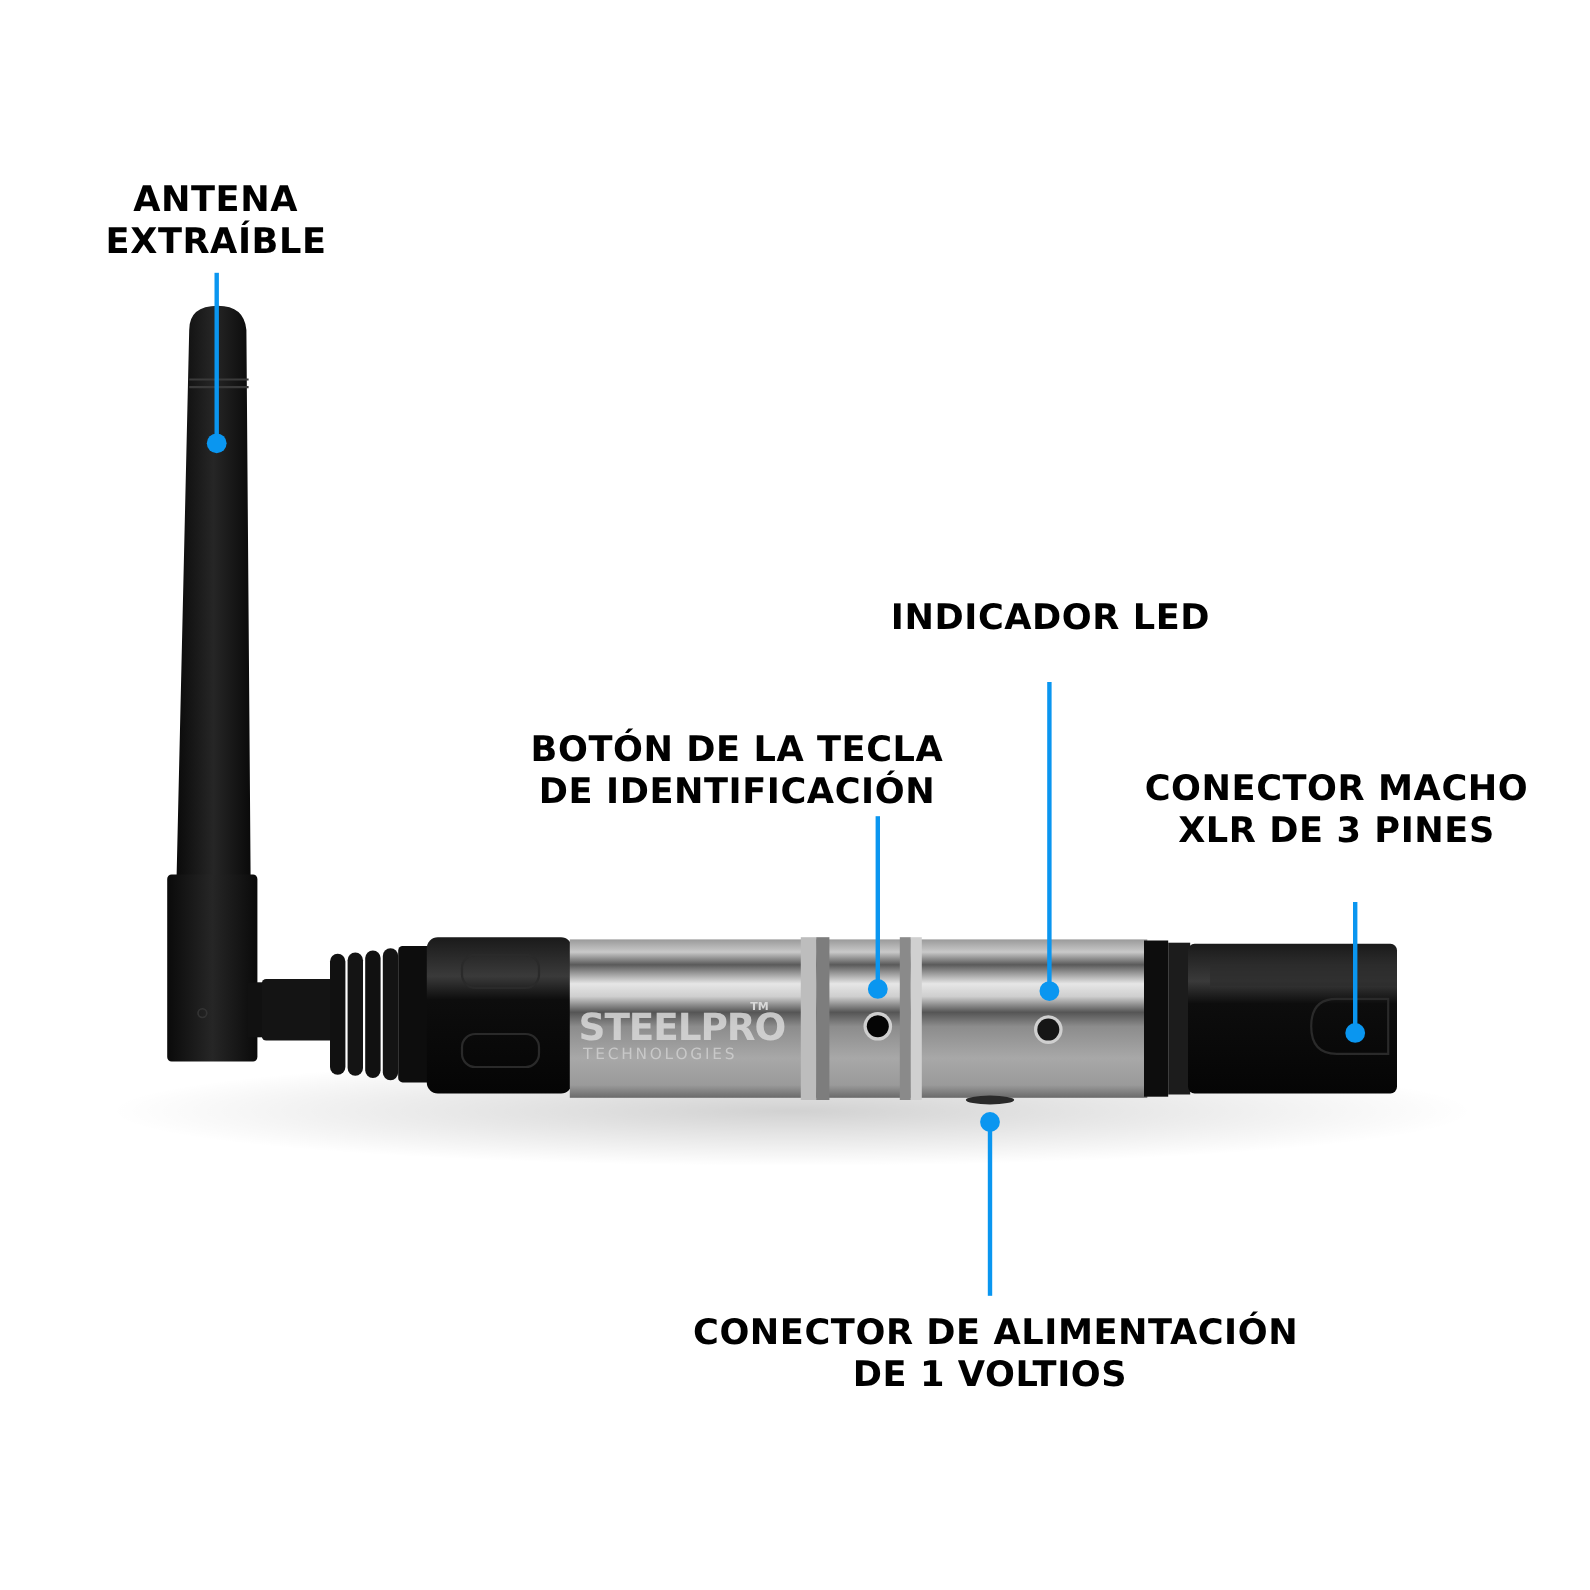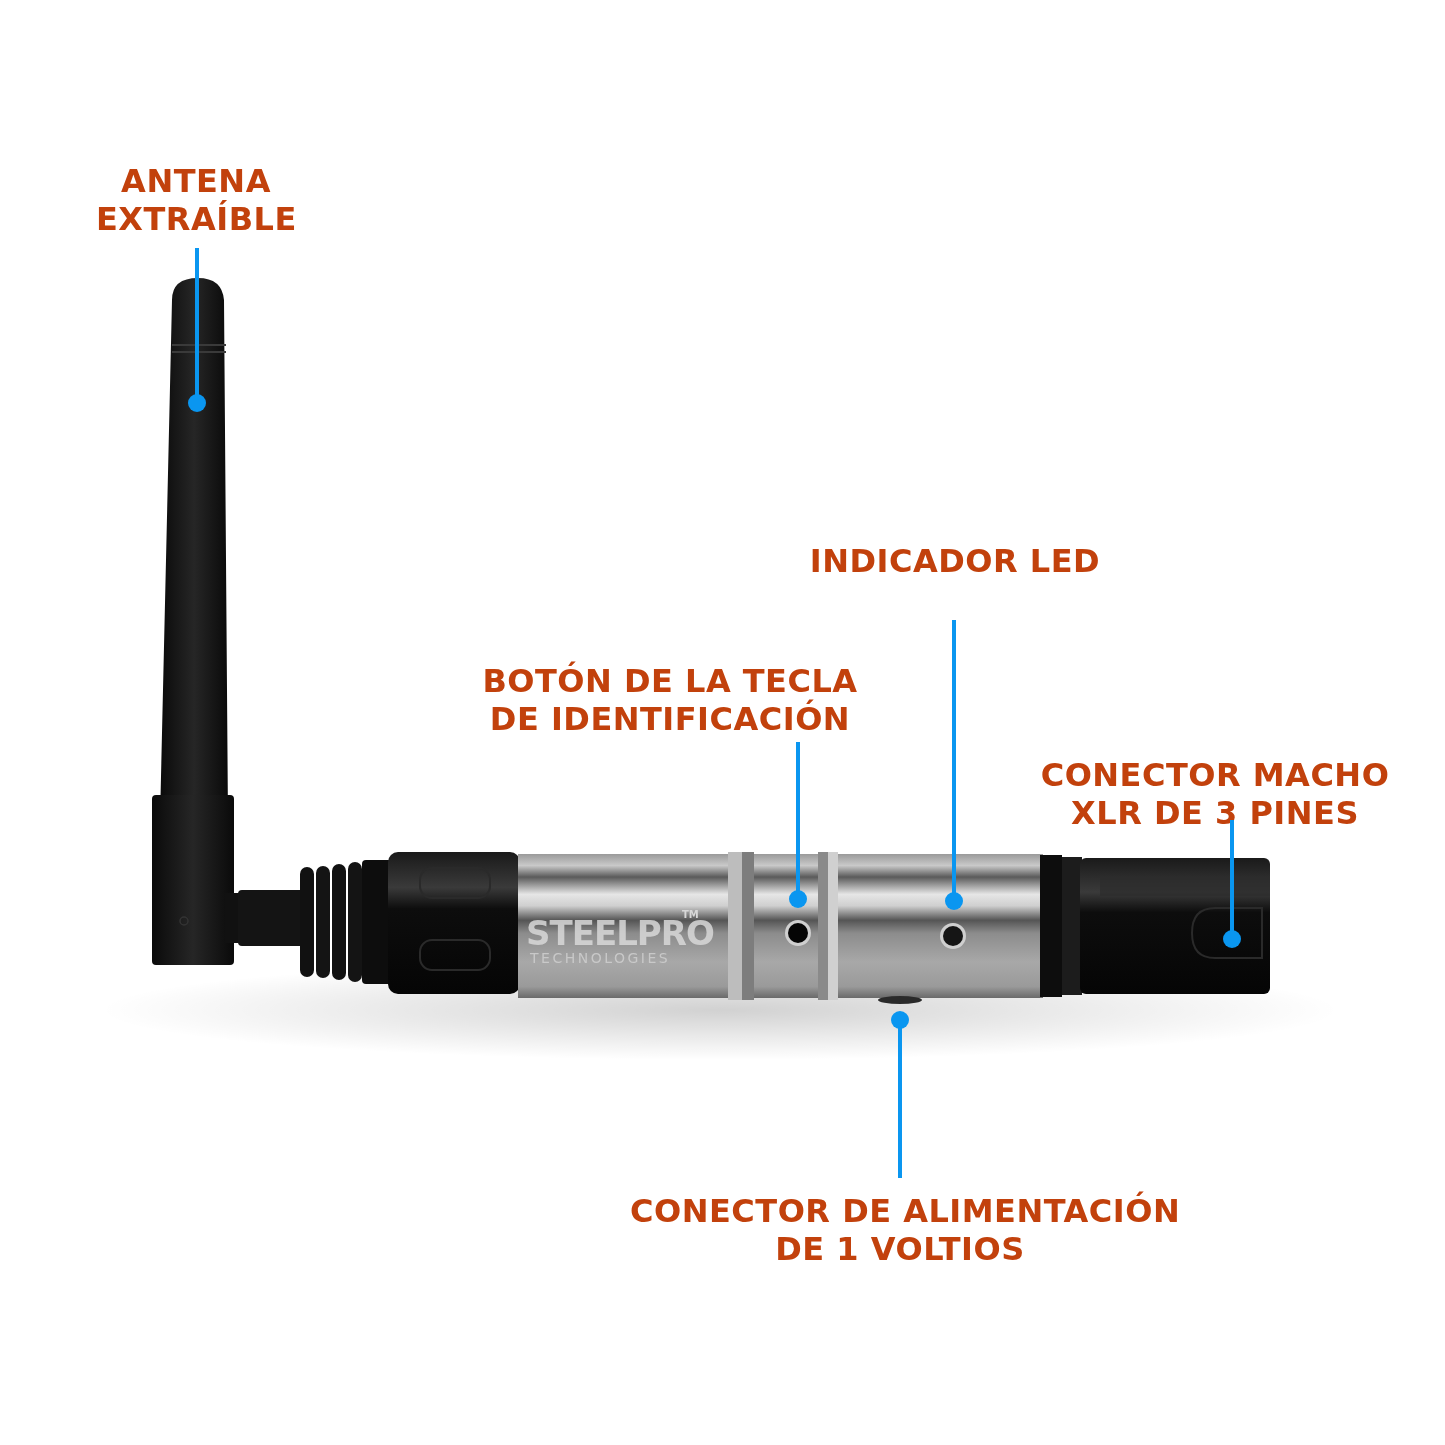--- a/index.html
+++ b/index.html
@@ -1,17 +1,17 @@
 <!DOCTYPE html>
 <html><head>
 <meta charset="utf-8">
 <style>
   html, body { margin:0; padding:0; background:#ffffff; }
   body { width:1445px; height:1445px; position:relative; overflow:hidden; font-family:"DejaVu Sans", sans-serif; }
-  .label { position:absolute; text-align:center; font-weight:bold; color:#c2410c; font-size:32px; line-height:38px; letter-spacing:0.5px; white-space:nowrap; }
+  .label { position:absolute; text-align:center; font-weight:bold; color:#000000; font-size:32px; line-height:38px; letter-spacing:0.5px; white-space:nowrap; }
   .leader { position:absolute; width:4px; background:#0a96f0; }
   .dot { position:absolute; width:18px; height:18px; border-radius:50%; background:#0a96f0; }
   .product { position:absolute; left:0; top:0; }
 </style>
 </head>
 <body>
 
 <svg class="product" width="1445" height="1445" viewBox="0 0 1445 1445">
   <defs>
     <linearGradient id="steel" x1="0" y1="0" x2="0" y2="1">
@@ -110,21 +110,21 @@
 </div>
 <div class="leader" style="left:796px; top:742px; height:150px;"></div>
 <div class="dot" style="left:789px; top:890px;"></div>
 
 <div class="label" style="left:800px; top:542px; width:310px;text-align:center;">
   <div>INDICADOR LED</div>
 </div>
 <div class="leader" style="left:952px; top:620px; height:280px;"></div>
 <div class="dot" style="left:945px; top:892px;"></div>
 
-<div class="label" style="left:1025px; top:756px; width:380px;">
+<div class="label" style="left:1025px; top:697px; width:380px;">
   <div>CONECTOR MACHO</div>
   <div>XLR DE 3 PINES</div>
 </div>
 <div class="leader" style="left:1230px; top:820px; height:120px;"></div>
 <div class="dot" style="left:1223px; top:930px;"></div>
 
 <div class="dot" style="left:891px; top:1011px;"></div>
 <div class="leader" style="left:898px; top:1020px; height:158px;"></div>
 <div class="label" style="left:630px; top:1192px; width:540px;">
   <div>CONECTOR DE ALIMENTACIÓN</div>

